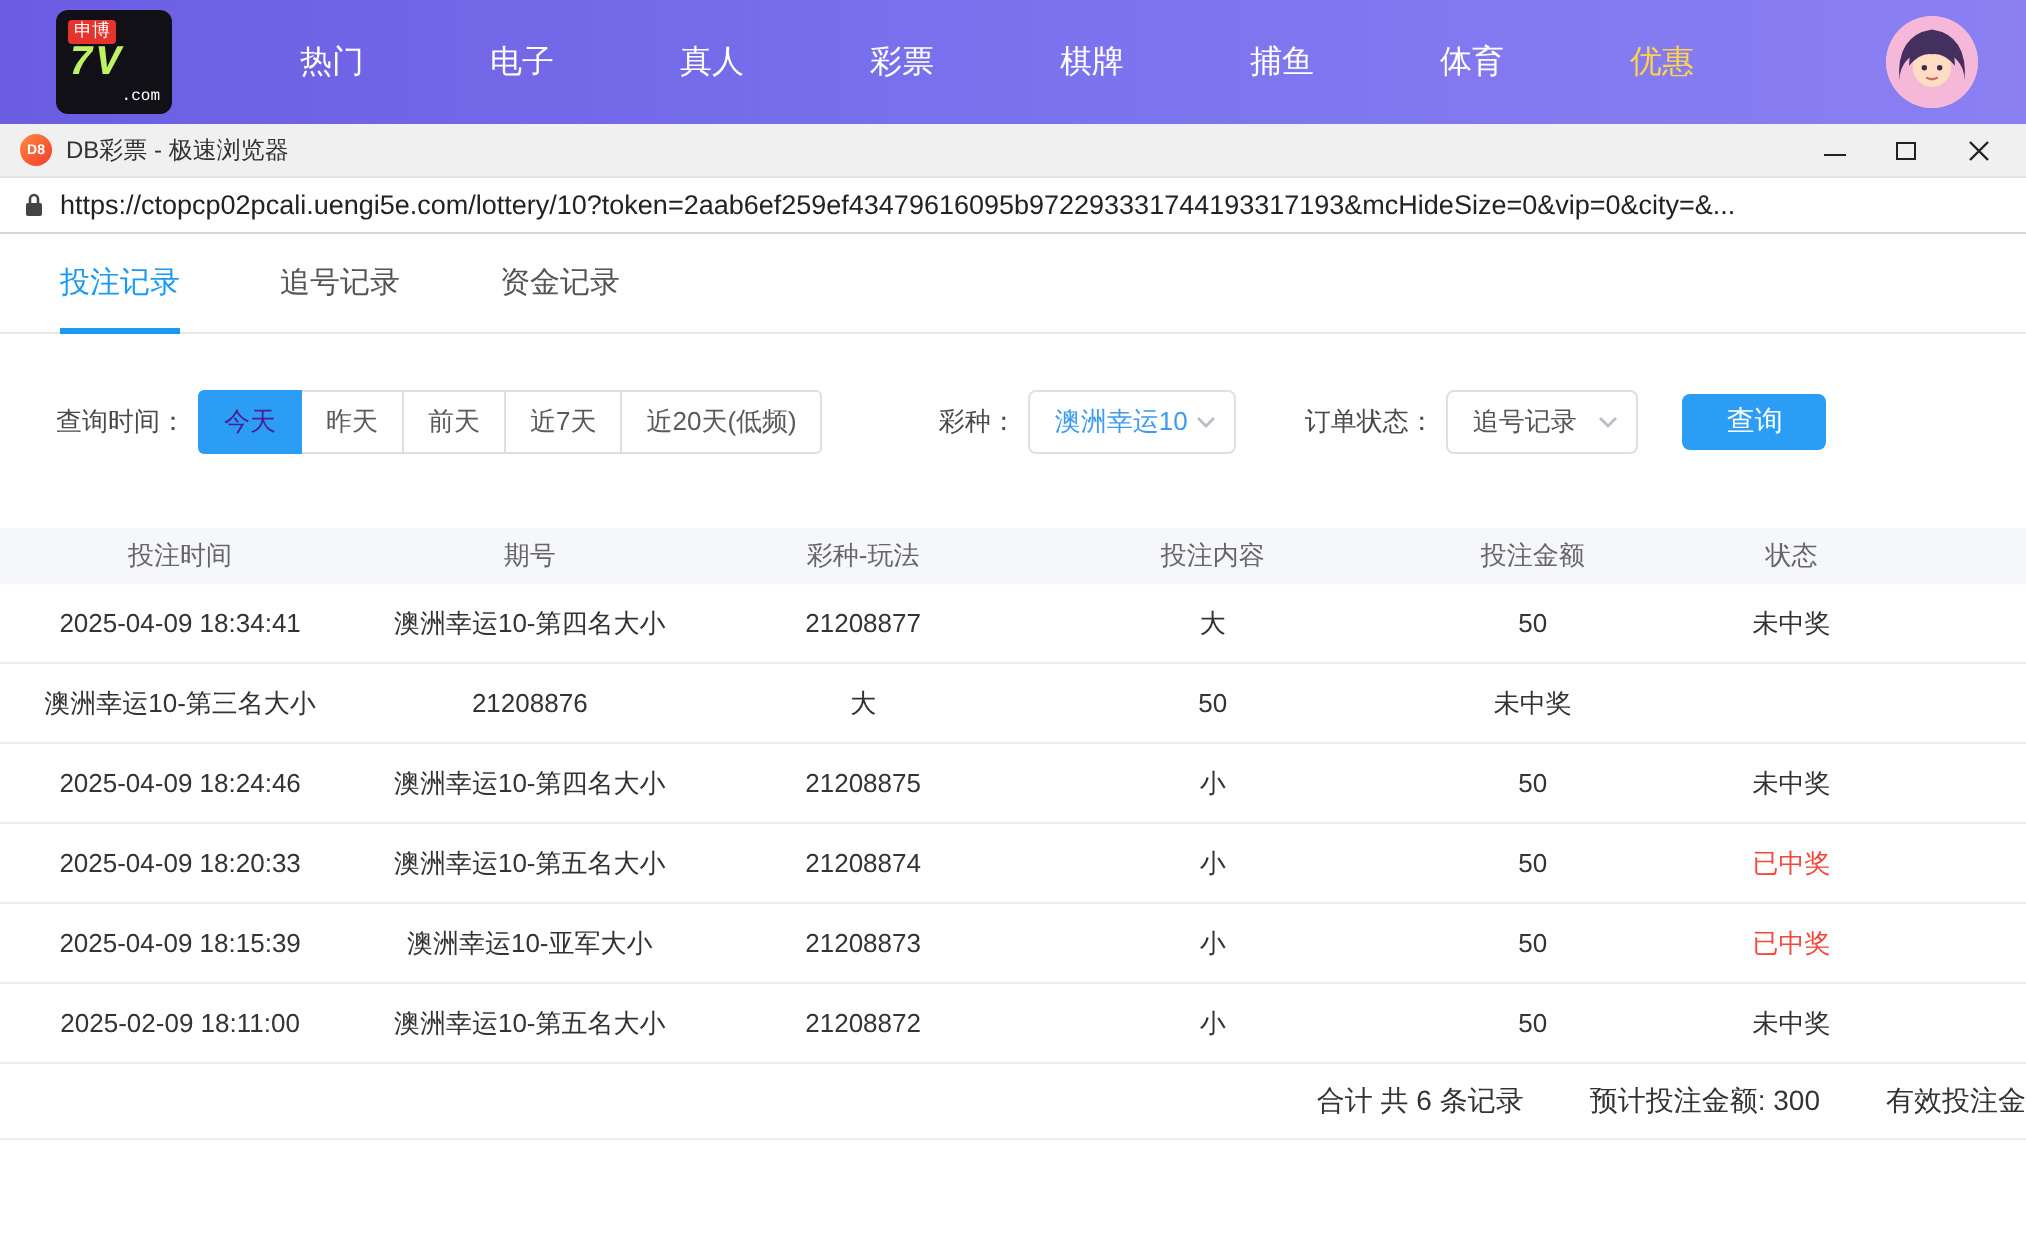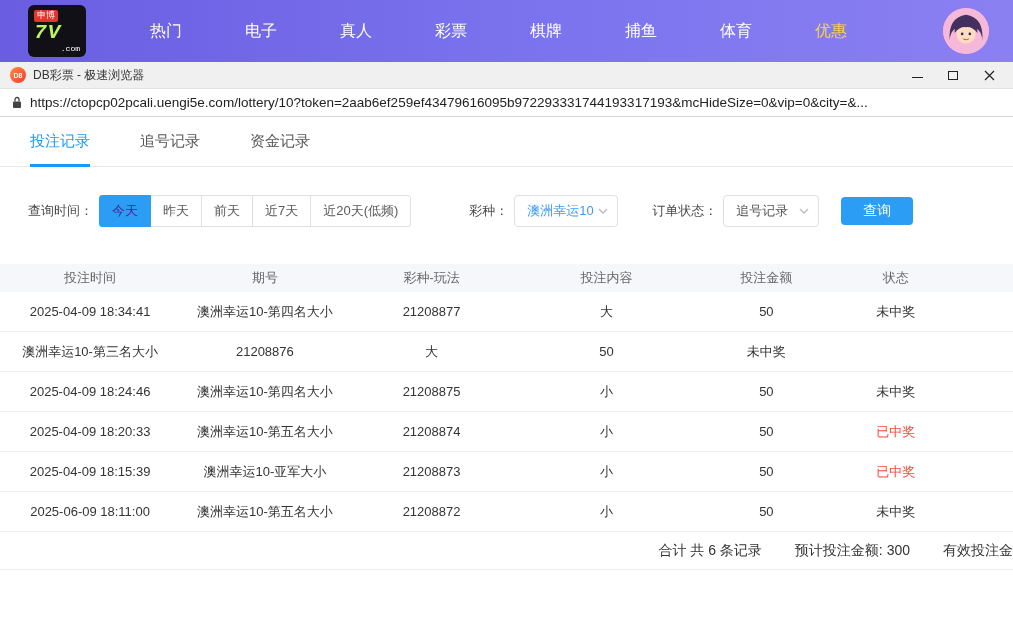--- a/index.html
+++ b/index.html
@@ -208,21 +208,21 @@
       </div>
       <div class="trow">
         <span>2025-04-09 18:15:39</span>
         <span>澳洲幸运10-亚军大小</span>
         <span>21208873</span>
         <span>小</span>
         <span>50</span>
         <span class="cell-status won">已中奖</span>
       </div>
       <div class="trow">
-        <span>2025-06-09 18:11:00</span>
+        <span>2025-02-09 18:11:00</span>
         <span>澳洲幸运10-第五名大小</span>
         <span>21208872</span>
         <span>小</span>
         <span>50</span>
         <span class="cell-status">未中奖</span>
       </div>
 
       <div class="summary">
         <span>合计 共 6 条记录</span>
         <span>预计投注金额: 300</span>

